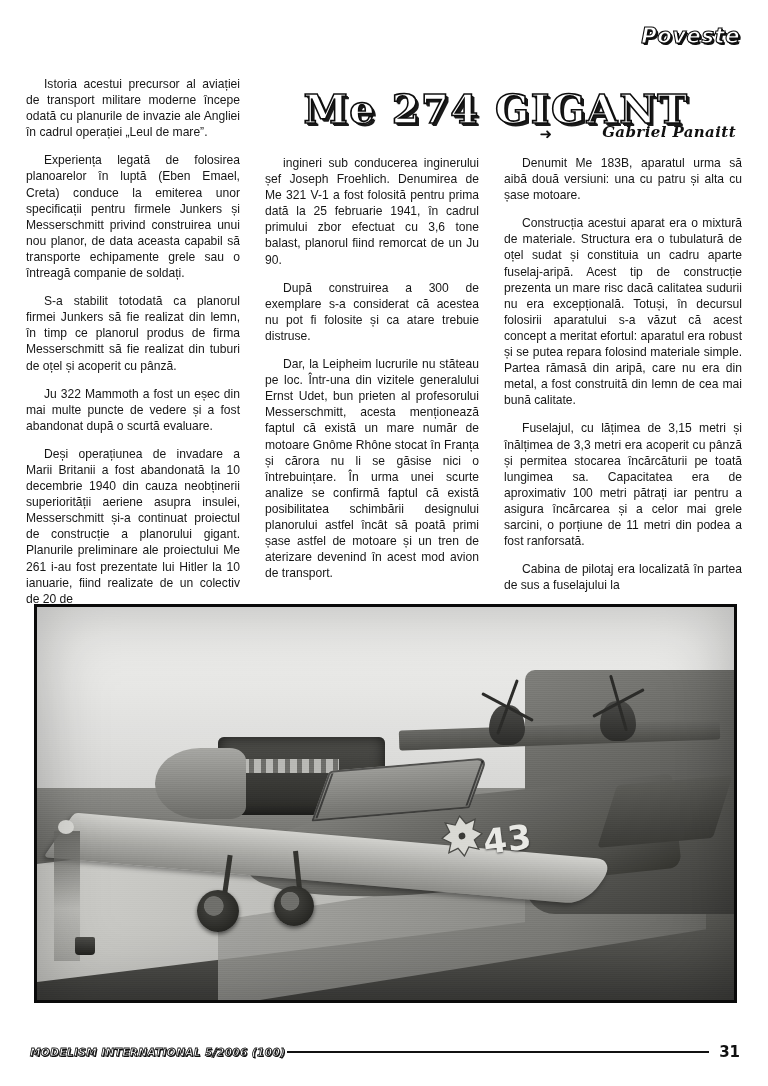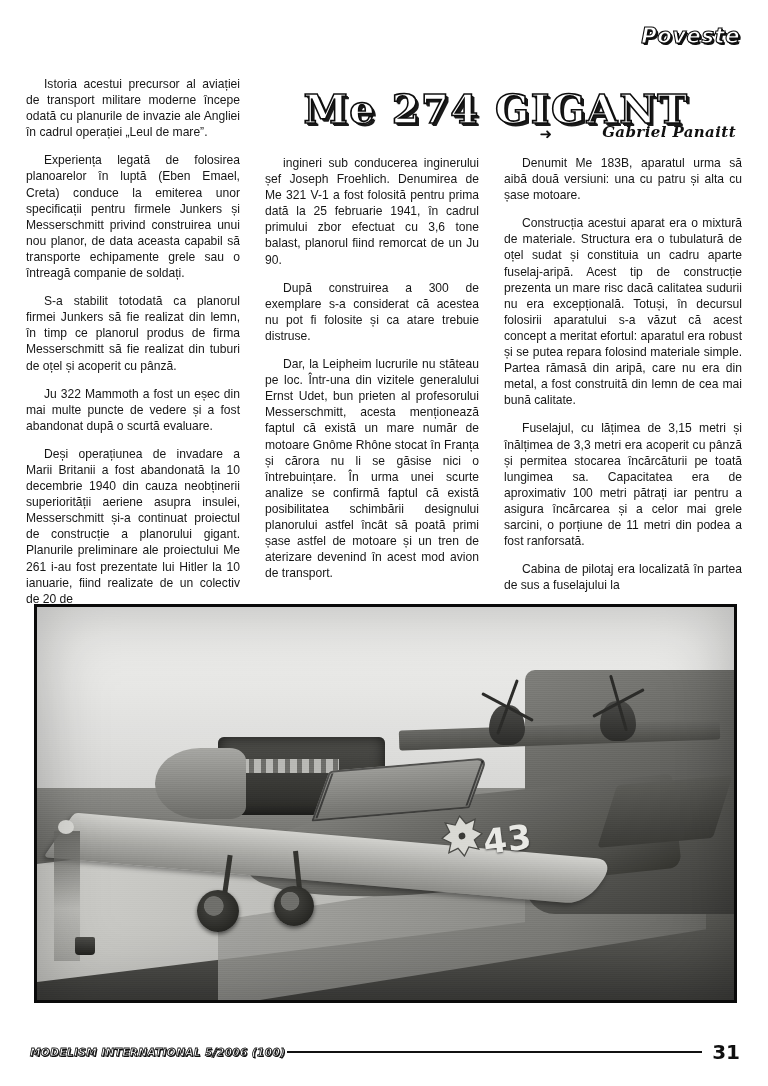--- a/index.html
+++ b/index.html
@@ -247,21 +247,21 @@
     color:#ffffff;
     -webkit-text-stroke:0.8px #101010;
     text-shadow:1px 1px 0 #111;
     white-space:nowrap;
   }
   .footer-rule {
     flex:1; height:2px; background:#111; margin:0 10px 0 2px;
   }
   .footer-page {
     font-family:"DejaVu Sans", sans-serif;
-    font-weight:bold; font-size:20px; color:#101010;
+    font-weight:bold; font-size:15px; color:#101010;
   }
 </style>
 </head>
 <body>
 
 <div class="page">
 
   <div class="masthead">Poveste</div>
 
   <h1 class="headline">Me 274 GIGANT</h1>

